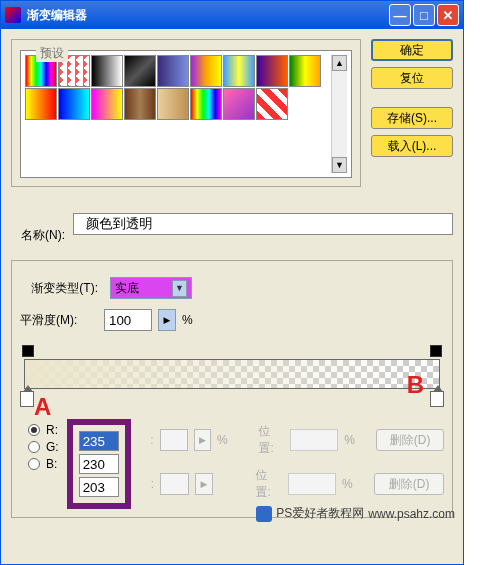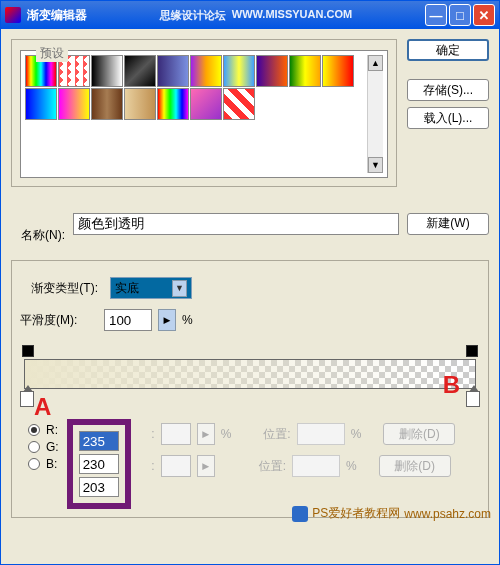--- a/index.html
+++ b/index.html
@@ -1,17 +1,17 @@
 <!DOCTYPE html>
 <html><head>
 <meta charset="utf-8">
 <style>
 * { box-sizing: border-box; margin: 0; padding: 0; }
 body { font-family: "SimSun", "Microsoft YaHei", sans-serif; font-size: 12px; background: #fff; }
-.window { width: 500px; height: 565px; background: #ece9d8; border: 1px solid #0054e3; position: relative; }
+.window { width: 464px; height: 565px; background: #ece9d8; border: 1px solid #0054e3; position: relative; }
 .titlebar { height: 28px; background: linear-gradient(#3b77dd, #0054e3); display: flex; align-items: center; justify-content: space-between; padding: 0 4px; color: #fff; font-weight: bold; }
 .titlebar-left { display: flex; align-items: center; gap: 6px; }
 .titlebar-icon { width: 16px; height: 16px; background: linear-gradient(135deg, #f00, #00f); border-radius: 2px; }
 .watermark { font-size: 11px; opacity: 0.9; display: flex; gap: 6px; }
 .titlebar-buttons { display: flex; gap: 2px; }
 .tb-btn { width: 22px; height: 22px; border: 1px solid #fff; border-radius: 3px; display: flex; align-items: center; justify-content: center; color: #fff; font-size: 13px; }
 .tb-min { background: #4a7ee0; }
 .tb-max { background: #4a7ee0; }
 .tb-close { background: #e24731; }
 .content { padding: 10px 10px 6px 10px; position: relative; }
@@ -36,28 +36,28 @@
 .sw12 { background: linear-gradient(90deg,#ff00ff,#ffff00); }
 .sw13 { background: linear-gradient(90deg,#6b3a1a,#a67c52,#6b3a1a); }
 .sw14 { background: linear-gradient(90deg,#e8d0a0,#c09050); }
 .sw15 { background: linear-gradient(90deg,#ff0000,#ffff00,#00ff00,#00ffff,#0000ff,#ff00ff); }
 .sw16 { background: linear-gradient(135deg,#ff69b4,#9932cc); }
 .sw17 { background: repeating-linear-gradient(45deg,#ff3030 0 6px,#fff 6px 12px); }
 .scrollbar { width: 16px; background: #f0f0f0; border-left: 1px solid #ccc; display: flex; flex-direction: column; }
 .sb-btn { height: 16px; background: #ddd; border: 1px solid #999; display:flex; align-items:center; justify-content:center; font-size:9px; }
 .sb-track { flex: 1; }
 .side-buttons { display: flex; flex-direction: column; gap: 6px; width: 82px; }
-.btn { height: 22px; border: 1px solid #888; background: #ffffff; border-radius: 3px; display: flex; align-items: center; justify-content: center; font-size: 12px; }
+.btn { height: 22px; border: 1px solid #888; background: #fde047; border-radius: 3px; display: flex; align-items: center; justify-content: center; font-size: 12px; }
 .btn-primary { border: 2px solid #3a6ea5; }
 .namerow { display: flex; align-items: center; gap: 8px; margin-top: 16px; }
 .namerow label { width: 54px; text-align: right; margin-top: 24px; }
-.text-input { flex: 1; height: 22px; border: 1px solid #888; background: #fff; padding: 0 4px; }
+.text-input { flex: 1; height: 22px; border: 1px solid #888; background: #fff; padding: 0 12px; }
 .gradtype-row { display: flex; align-items: center; gap: 12px; margin-bottom: 10px; }
 .gradtype-row label { width: 78px; text-align: right; }
-.select { width: 82px; height: 22px; border: 1px solid #7f9db9; background: #0369a1; display: flex; align-items: center; justify-content: space-between; padding: 0 4px; }
+.select { width: 82px; height: 22px; border: 1px solid #7f9db9; background: #d946ef; display: flex; align-items: center; justify-content: space-between; padding: 0 4px; }
 .select-arrow { width: 15px; height: 17px; background: #bcd2ee; border: 1px solid #89a; display:flex; align-items:center; justify-content:center; font-size:9px; color:#333; }
 .smooth-row { display: flex; align-items: center; gap: 6px; margin-bottom: 14px; }
 .smooth-row label { width: 78px; }
 .num-input { width: 48px; height: 22px; border: 1px solid #888; background: #fff; padding: 0 4px; }
 .popup-btn { width: 18px; height: 22px; background: #bcd2ee; border: 1px solid #89a; display:flex; align-items:center; justify-content:center; font-size:9px; }
 .gradient-edit { position: relative; margin: 0 4px; height: 66px; }
 .opacity-stop { position: absolute; top: 0; width: 12px; height: 12px; background: #000; border: 1px solid #333; }
 .grad-bar { position: absolute; top: 14px; left: 0; right: 0; height: 30px; border: 1px solid #666; background: linear-gradient(90deg, #ebe6cb, rgba(235,230,203,0) 95%), repeating-conic-gradient(#ccc 0 25%, #fff 0 50%) 0 0/12px 12px; }
 .color-stop { position: absolute; top: 46px; width: 14px; height: 16px; background: #fff; border: 1px solid #666; }
 .color-stop::before { content:""; position:absolute; top:-7px; left:2px; width:0; height:0; border-left:5px solid transparent; border-right:5px solid transparent; border-bottom:7px solid #666; }
@@ -68,35 +68,31 @@
 .rgb-row { display: flex; align-items: center; gap: 6px; }
 .radio { width: 12px; height: 12px; border: 1px solid #666; border-radius: 50%; background:#fff; flex-shrink:0; display:flex; align-items:center; justify-content:center; }
 .radio.sel::after { content:""; width:6px; height:6px; background:#333; border-radius:50%; }
 .rgb-input { width: 40px; height: 20px; border: 1px solid #888; background: #fff; padding: 0 3px; }
 .rgb-input.hi { background: #316ac5; color: #fff; }
 .extra-controls { flex: 1; display:flex; flex-direction:column; gap:4px; padding-top:4px; }
 .ctrl-row { display: flex; align-items: center; gap: 6px; }
 .swatch-mini { width: 30px; height: 22px; border: 1px solid #bbb; background: #f4f4f4; }
 .disabled { color: #aaa; }
 .btn-disabled { border: 1px solid #bbb; background: #f3f3ef; color: #aaa; }
-.footer-mark { position:absolute; bottom:2px; right:8px; font-size:12px; color:#a16207; display:flex; align-items:center; gap:4px; }
+.footer-mark { position:absolute; bottom:2px; right:8px; font-size:12px; color:#404040; display:flex; align-items:center; gap:4px; }
 .footer-logo { width:16px; height:16px; background:#2d6bc7; border-radius:3px; }
 </style>
 </head>
 <body>
 
 <div class="window">
   <div class="titlebar">
     <div class="titlebar-left">
       <div class="titlebar-icon"></div>
       <span>渐变编辑器</span>
-    </div>
-    <div class="watermark">
-      <span>思缘设计论坛</span>
-      <span>WWW.MISSYUAN.COM</span>
     </div>
     <div class="titlebar-buttons">
       <div class="tb-btn tb-min">—</div>
       <div class="tb-btn tb-max">□</div>
       <div class="tb-btn tb-close">✕</div>
     </div>
   </div>
 
   <div class="content">
     <div class="row">
@@ -126,30 +122,30 @@
             <div class="scrollbar">
               <div class="sb-btn">▲</div>
               <div class="sb-track"></div>
               <div class="sb-btn">▼</div>
             </div>
           </div>
         </div>
       </div>
       <div class="side-buttons">
         <div class="btn btn-primary">确定</div>
+        <div class="btn">复位</div>
         <div style="height:6px"></div>
         <div class="btn">存储(S)...</div>
         <div class="btn">载入(L)...</div>
       </div>
     </div>
 
     <div class="namerow">
       <label>名称(N):</label>
       <input class="text-input" value="颜色到透明" style="">
-      <div class="btn" style="width:82px">新建(W)</div>
     </div>
 
     <div class="fieldset" style="margin-top:16px; padding-top:16px;">
       <div class="gradtype-row">
         <label>渐变类型(T):</label>
         <div class="select">
           <span>实底</span>
           <div class="select-arrow">▼</div>
         </div>
       </div>

